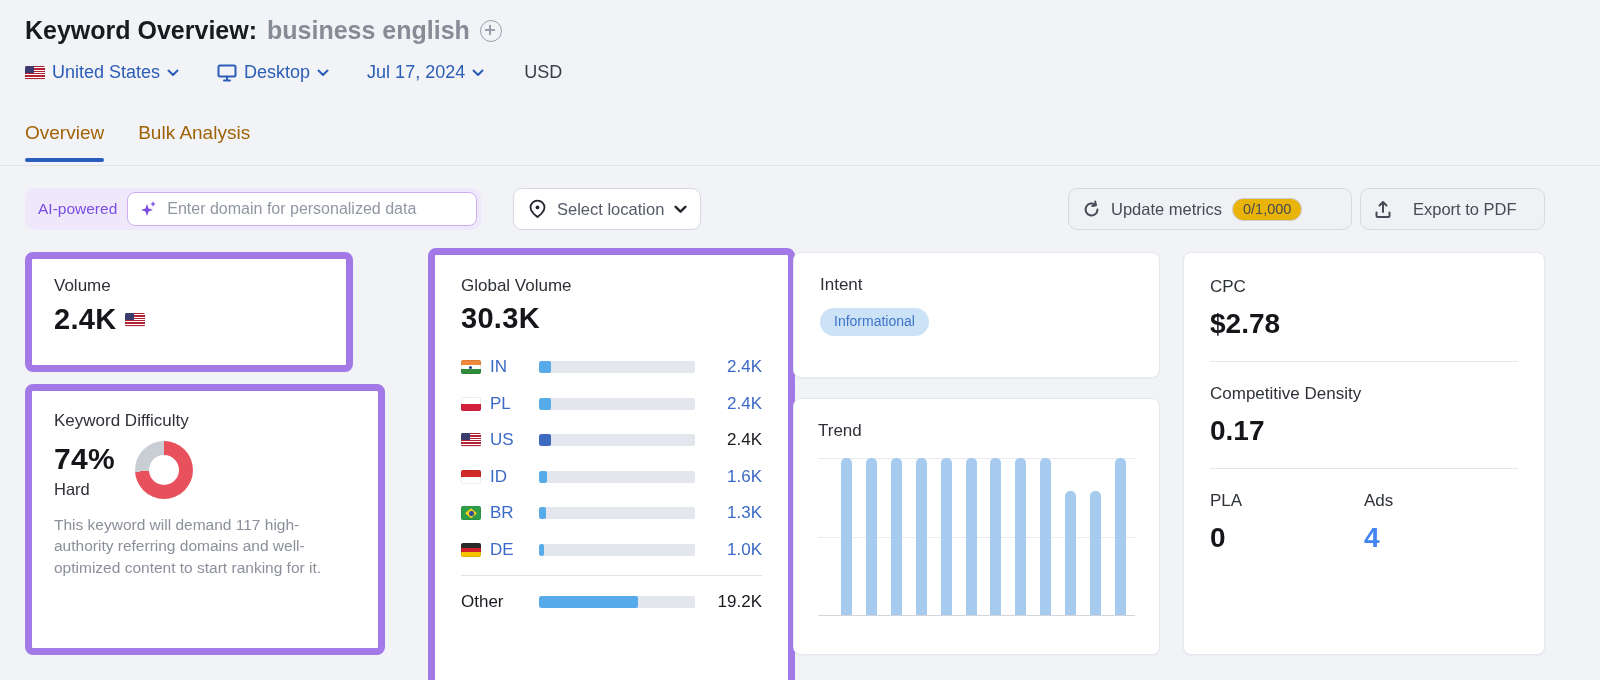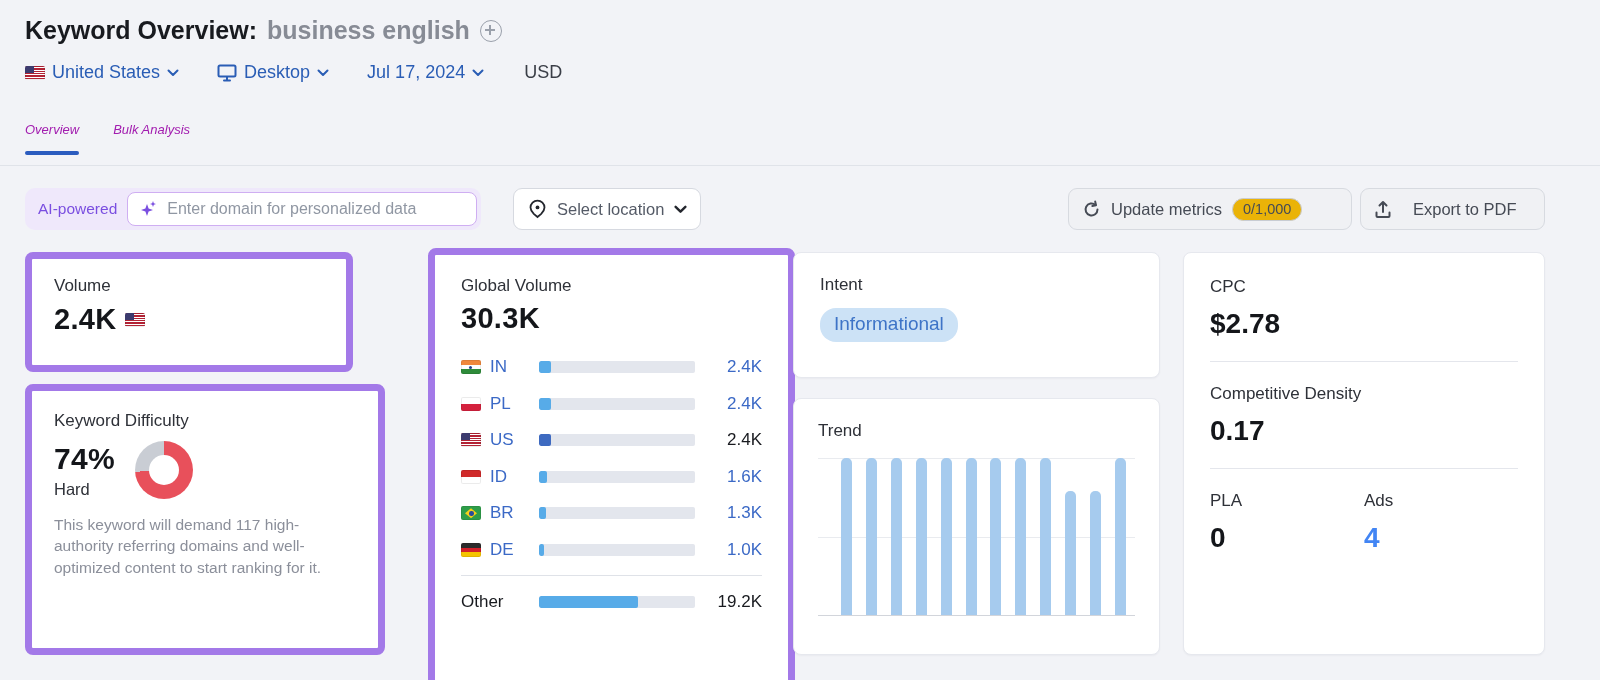--- a/index.html
+++ b/index.html
@@ -30,21 +30,21 @@
   .flag-in { background:linear-gradient(180deg,#f0883c 0 33%,#fff 33% 66%,#2e8b3a 66%); }
   .flag-in::before { content:""; position:absolute; left:8px; top:5.5px; width:3px; height:3px; border-radius:50%; background:#26408b; }
   .flag-pl { background:linear-gradient(180deg,#fff 0 50%,#d4213d 50%); }
   .flag-id { background:linear-gradient(180deg,#d02a2a 0 50%,#fff 50%); }
   .flag-br { background:#2e9e49; }
   .flag-br::before { content:""; position:absolute; left:4px; top:2px; width:12px; height:10px; background:#f5d019; clip-path:polygon(50% 0,100% 50%,50% 100%,0 50%); }
   .flag-br::after { content:""; position:absolute; left:8px; top:5px; width:4.6px; height:4.6px; border-radius:50%; background:#2a4b9b; }
   .flag-de { background:linear-gradient(180deg,#2b2b2b 0 33%,#d2202a 33% 66%,#f5c400 66%); }
 
   
-  .tabs { position:absolute; left:25px; top:122px; display:flex; gap:34px; font-size:13px; color:#a21caf;font-style:italic; }
+  .tabs { position:absolute; left:25px; top:122px; display:flex; gap:34px; font-size:19px; color:#a16207; }
   .tab { cursor:pointer; padding-bottom:18px; position:relative; font-weight:500; }
   .tab.active::after { content:""; position:absolute; left:0; right:0; bottom:0; height:4px; background:#2b5cbf; border-radius:2px; }
   .tab-divider { position:absolute; left:0; top:165px; width:1600px; height:1px; background:#e0e3e9; }
 
   
   .toolbar { position:absolute; left:0; top:188px; width:1600px; height:42px; }
   .ai-wrap { position:absolute; left:25px; top:0; height:42px; background:#efe8fb; border-radius:10px; display:flex; align-items:center; padding:0 4px 0 13px; gap:10px; }
   .ai-label { color:#7a4ee0; font-size:15.5px; font-weight:500; }
   .ai-input { width:350px; height:34px; background:#fff; border:1px solid #cfaef2; border-radius:8px; display:flex; align-items:center; gap:9px; padding:0 12px; }
   .ai-input input { border:none; outline:none; flex:1; font-size:16px; font-family:inherit; color:#3a3e47; background:transparent; }
@@ -84,21 +84,21 @@
   .gv-fill { height:100%; background:#57abe8; border-radius:2px; }
   .gv-amount { width:50px; text-align:right; font-size:17px; color:#3b69c6; text-decoration:none; cursor:pointer; }
   .gv-row.hl .gv-fill { background:#3e6ac0; }
   .gv-row.hl .gv-amount { color:#181a1f; cursor:default; }
   .gv-sep { height:1px; background:#dfe2e8; margin:7px 0; }
   .gv-other { display:flex; align-items:center; height:38px; gap:9px; }
   .gv-other-label { font-size:17px; color:#181a1f; width:61px; }
   .gv-other .gv-amount { color:#181a1f; cursor:default; }
 
   .c-intent { left:793px; top:252px; width:367px; height:126px; padding:22px 26px; }
-  .intent-badge { display:inline-block; margin-top:13px; background:#cce2f6; color:#3e74c7; font-size:19px; padding:5px 14px 7px; border-radius:16px; }
+  .intent-badge { display:inline-block; margin-top:13px; background:#cce2f6; color:#3e74c7; font-size:14px; padding:5px 14px 7px; border-radius:16px; }
 
   .c-trend { left:793px; top:398px; width:367px; height:257px; padding:22px 24px; }
   .trend-chart { position:relative; height:158px; margin-top:17px; border-bottom:1px solid #d2d5db; }
   .gridline { position:absolute; left:0; right:0; height:1px; background:#e9ebef; }
   .g-top { top:0; } .g-mid { top:50%; }
   .trend-bars { position:absolute; left:0; right:0; top:0; bottom:0; display:flex; align-items:flex-end; justify-content:space-between; padding:0 9px 0 23px; }
   .tbar { width:11px; background:#a6cbee; border-radius:5px 5px 0 0; }
 
   .c-cpc { left:1183px; top:252px; width:362px; height:403px; padding:24px 26px; }
   .cpc-sec { }

